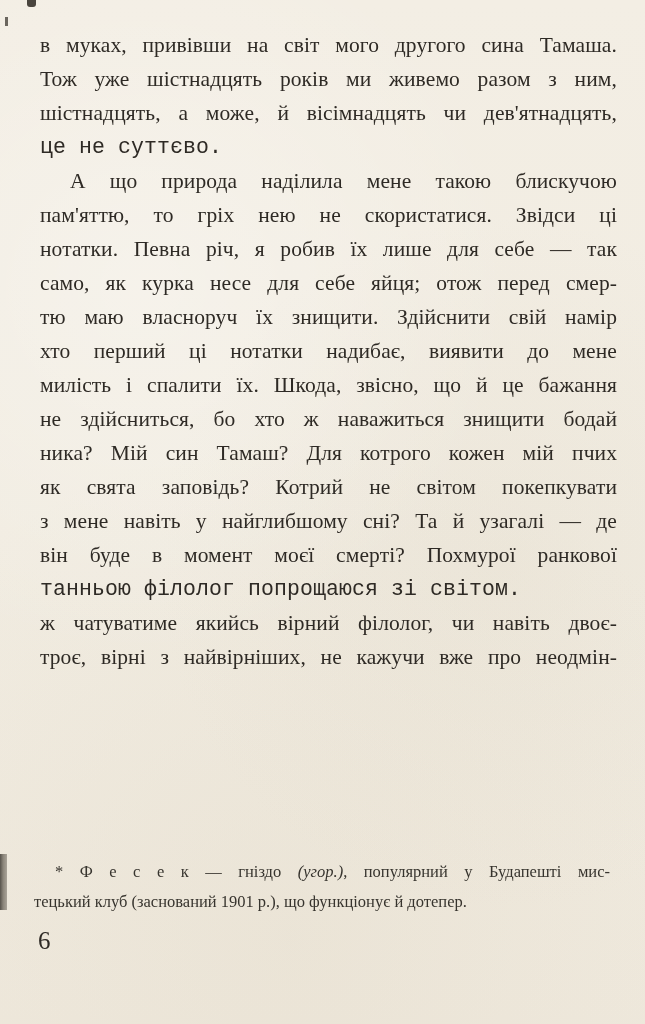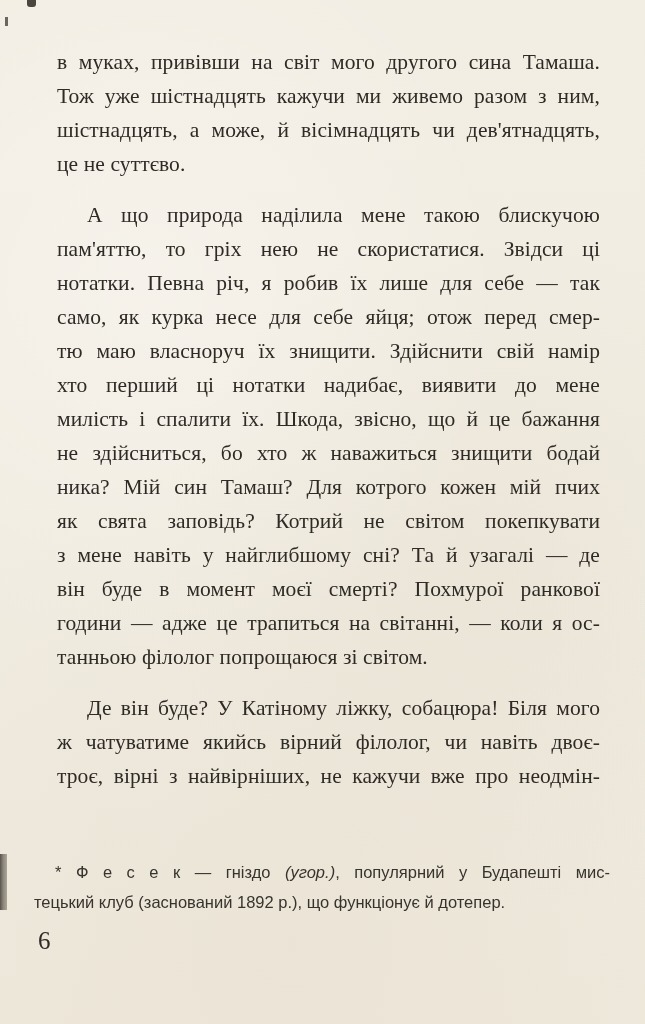--- a/index.html
+++ b/index.html
@@ -25,38 +25,38 @@
       radial-gradient(circle at 78% 55%, rgba(214,204,184,0.18), transparent 46%),
       radial-gradient(circle at 45% 92%, rgba(218,208,188,0.22), transparent 50%);
     pointer-events: none;
   }
   .main-text {
     position: absolute;
     left: 40px;
     top: 28px;
     width: 577px;
   }
-  .para { margin: 17px; }
+  .para { margin: 0; }
   .line {
     font-size: 21.5px;
     line-height: 34px;
     height: 34px;
     text-align: justify;
     text-align-last: justify;
     text-justify: inter-word;
     letter-spacing: 0.1px;
   }
-  .line.flush { text-align-last: left; }
+  .line.flush { text-align-last: left; font-family: Liberation Mono, monospace; }
   .line.first { text-indent: 30px; }
   .footnote {
     position: absolute;
     left: 34px;
     top: 857px;
     width: 576px;
-    font-family: Liberation Sans, sans-serif;
+    font-family: Liberation Serif, serif;
     color: #37342e;
   }
   .fline {
     font-size: 16.5px;
     line-height: 30px;
     height: 30px;
     text-align: justify;
     text-align-last: justify;
     text-justify: inter-word;
   }
@@ -99,45 +99,43 @@
 </style>
 </head>
 <body>
 
 <div class="page">
   <div class="speck-top"></div>
   <div class="speck-side"></div>
   <div class="main-text">
       <div class="para">
         <div class="line">в муках, привівши на світ мого другого сина Тамаша.</div>
-        <div class="line">Тож уже шістнадцять кажучи ми живемо разом з ним,</div>
+        <div class="line">Тож уже шістнадцять років ми живемо разом з ним,</div>
         <div class="line">шістнадцять, а може, й вісімнадцять чи дев'ятнадцять,</div>
         <div class="line flush">це не суттєво.</div>
       </div>
       <div class="para">
         <div class="line first">А що природа наділила мене такою блискучою</div>
         <div class="line">пам'яттю, то гріх нею не скористатися. Звідси ці</div>
         <div class="line">нотатки. Певна річ, я робив їх лише для себе — так</div>
         <div class="line">само, як курка несе для себе яйця; отож перед смер-</div>
         <div class="line">тю маю власноруч їх знищити. Здійснити свій намір</div>
         <div class="line">хто перший ці нотатки надибає, виявити до мене</div>
         <div class="line">милість і спалити їх. Шкода, звісно, що й це бажання</div>
         <div class="line">не здійсниться, бо хто ж наважиться знищити бодай</div>
         <div class="line">ника? Мій син Тамаш? Для котрого кожен мій пчих</div>
         <div class="line">як свята заповідь? Котрий не світом покепкувати</div>
         <div class="line">з мене навіть у найглибшому сні? Та й узагалі — де</div>
         <div class="line">він буде в момент моєї смерті? Похмурої ранкової</div>
-        <div class="line">години — адже це трапиться на світанні, — коли я ос-</div>
         <div class="line flush">танньою філолог попрощаюся зі світом.</div>
       </div>
       <div class="para">
-        <div class="line first">Де він буде? У Катіному ліжку, собацюра! Біля мого</div>
         <div class="line">ж чатуватиме якийсь вірний філолог, чи навіть двоє-</div>
         <div class="line">троє, вірні з найвірніших, не кажучи вже про неодмін-</div>
       </div>
     </div>
   <div class="footnote">
       <div class="fline first"><span>* Ф е с е к — гніздо </span><span class="it">(угор.)</span><span>, популярний у Будапешті мис-</span></div>
-      <div class="fline flush"><span>тецький клуб (заснований 1892 р.), що функціонує й дотепер.</span></div>
+      <div class="fline flush"><span>тецький клуб (заснований 1901 р.), що функціонує й дотепер.</span></div>
     </div>
   <div class="page-number">6</div>
   <div class="scan-bar"></div>
 </div>
 
 </body></html>

